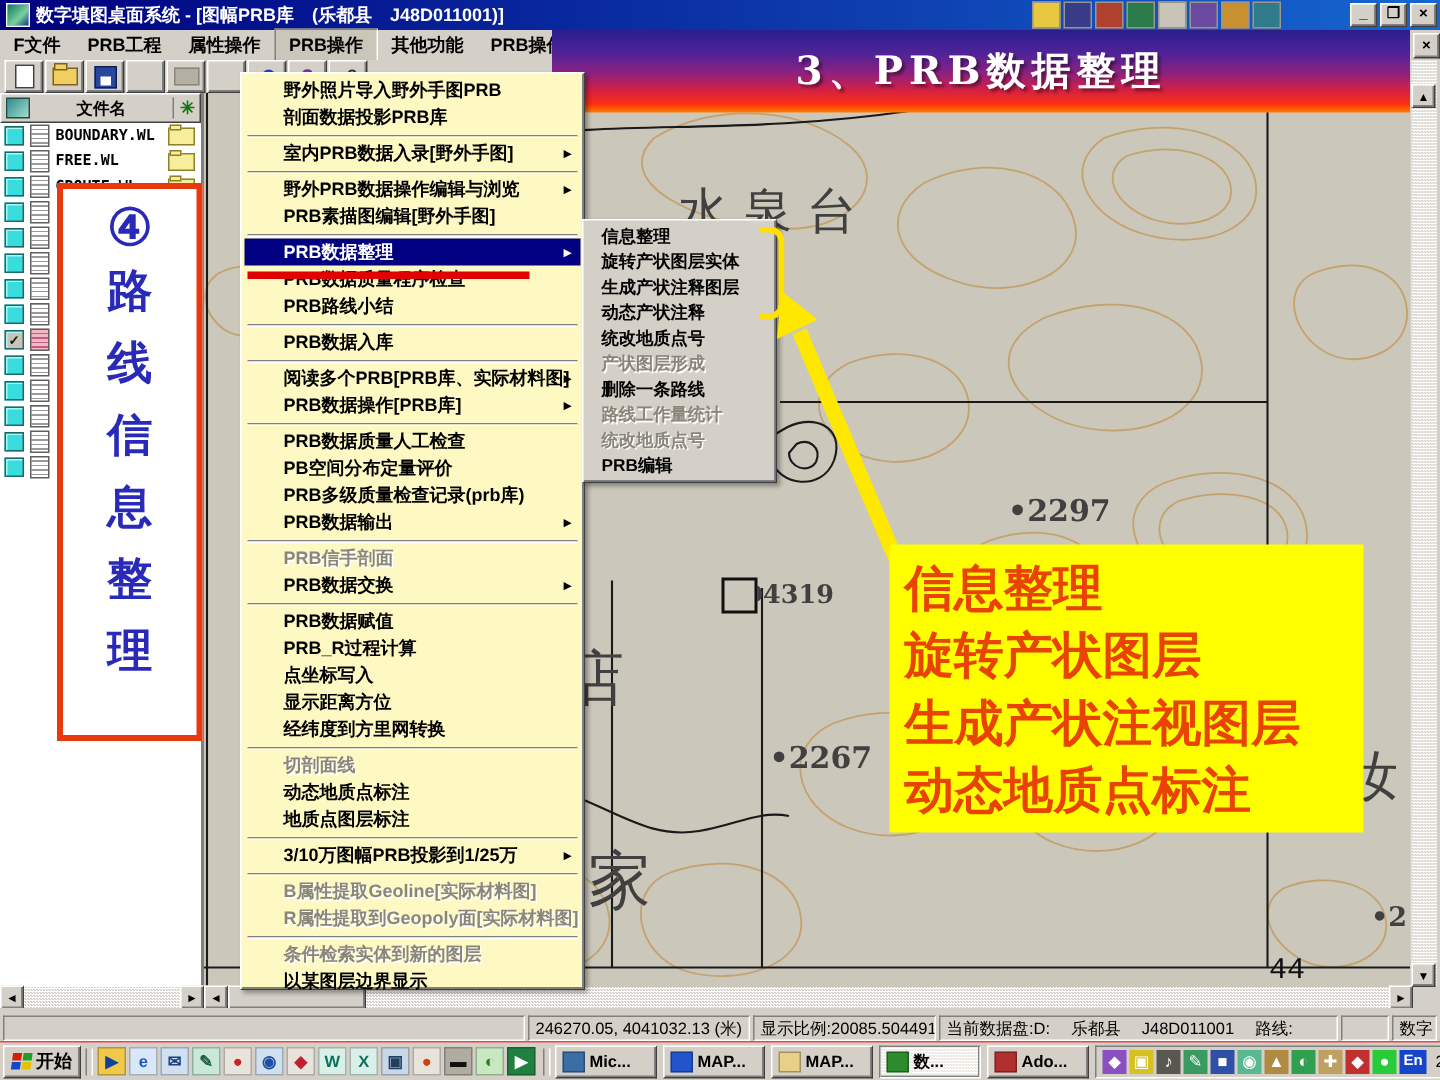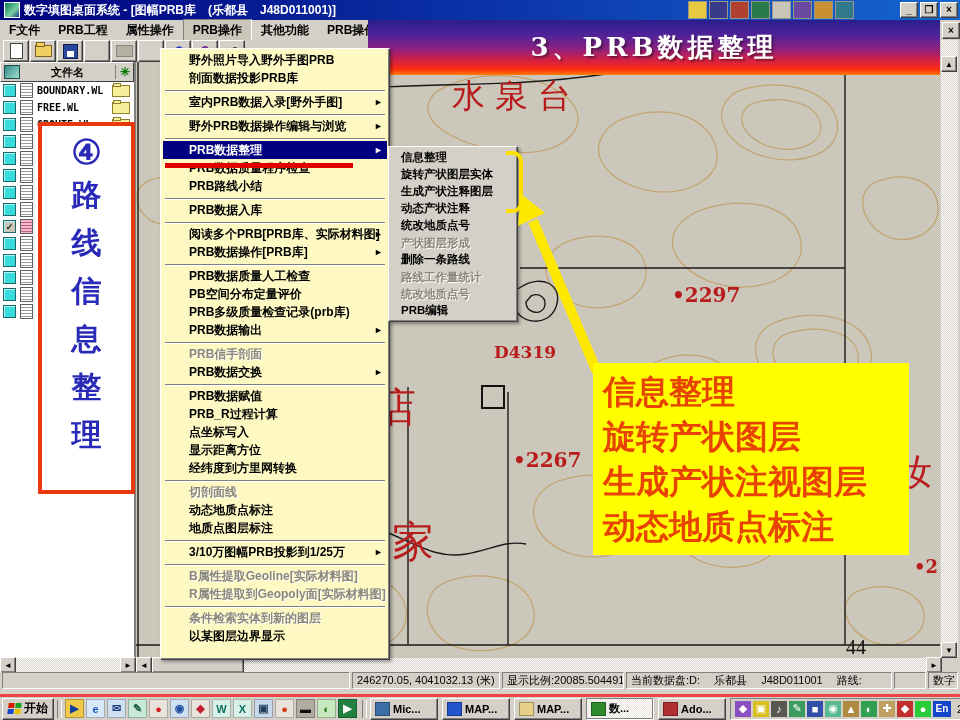--- a/index.html
+++ b/index.html
@@ -61,40 +61,40 @@
   .callout{position:absolute;left:38px;top:122px;width:97px;height:372px;background:#ffffff;border:4px solid #e8380d;z-index:8;display:flex;flex-direction:column;align-items:center;padding-top:8px;box-sizing:border-box;}
   .callout-number{font-size:34px;color:#2a2ab8;font-weight:bold;font-family:"DejaVu Serif",serif;line-height:1.1;}
   .callout-char{font-size:30px;color:#2a2ab8;font-weight:bold;font-family:"DejaVu Serif",serif;line-height:1.6;}
 
   
   .map{position:absolute;left:136px;top:62px;width:804px;height:596px;background:#cbc7ba;overflow:hidden;z-index:1;}
   .map svg{position:absolute;left:0;top:0;}
   .ctr{fill:none;stroke:#c09554;stroke-width:1.2;opacity:.75;}
   .blk{fill:none;stroke:#1a1a1a;stroke-width:1.4;}
   .stream{fill:none;stroke:#2fb0a0;stroke-width:1.6;}
-  .map-label{position:absolute;color:#b91c1c;font-family:"DejaVu Serif","Liberation Serif",serif;font-weight:bold;white-space:nowrap;}
+  .map-label{position:absolute;color:#404040;font-family:"DejaVu Serif","Liberation Serif",serif;font-weight:bold;white-space:nowrap;margin-top:45px;}
   .lbl-shuiquantai{left:316px;top:12px;font-size:33px;letter-spacing:10px;font-weight:normal;}
   .lbl-2297{left:536px;top:221px;font-size:20px;}
   .lbl-d4319{left:358px;top:280px;font-size:17px;}
   .lbl-2267{left:377px;top:386px;font-size:20px;}
   .lbl-dian{left:240px;top:318px;font-size:40px;font-weight:normal;}
   .lbl-jia{left:256px;top:452px;font-size:42px;font-weight:normal;}
   .lbl-ru{left:760px;top:386px;font-size:36px;font-weight:normal;}
   .lbl-elev3{left:778px;top:494px;font-size:18px;}
   .map-marker{position:absolute;left:345px;top:323px;width:20px;height:20px;background:#cbc7ba;border:2px solid #111;}
-  .page-num{position:absolute;left:846px;top:636px;font-size:20px;color:#111;font-family:Liberation Serif, serif;z-index:9;}
+  .page-num{position:absolute;left:846px;top:636px;font-size:20px;color:#111;font-family:Liberation Mono, monospace;z-index:9;}
 
   
   .dropdown{position:absolute;left:160px;top:48px;width:230px;height:612px;z-index:10;background:#fef9c3;border:1px solid;border-color:#ffffff #404040 #404040 #ffffff;box-shadow:inset -1px -1px 0 #808080,2px 2px 3px rgba(0,0,0,.35);padding:2px;box-sizing:border-box;display:flex;flex-direction:column;}
   .submenu{position:absolute;left:388px;top:146px;width:130px;z-index:15;background:#d4d0c8;border:1px solid;border-color:#ffffff #404040 #404040 #ffffff;box-shadow:inset -1px -1px 0 #808080,2px 2px 3px rgba(0,0,0,.35);padding:2px;box-sizing:border-box;}
   .mi{height:18px;display:flex;align-items:center;font-size:12px;font-weight:bold;padding:0 4px 0 26px;position:relative;white-space:nowrap;flex:none;}
   .submenu .mi{padding-left:10px;height:17px;font-size:11.5px;}
   .mi.separator{height:6px;padding:0;margin:0 2px;}
   .mi.separator::before{content:"";display:block;width:100%;height:0;border-top:1px solid #808080;border-bottom:1px solid #ffffff;margin-top:2px;}
-  .mi.disabled{color:#8a867a;text-shadow:1px 1px 0 #ffffff;align-items:flex-end;}
+  .mi.disabled{color:#8a867a;text-shadow:1px 1px 0 #ffffff;}
   .mi.highlighted{background:#000080;color:#ffffff;}
   .mi .mi-arrow{display:none;position:absolute;right:4px;font-size:9px;}
   .mi.has-arrow .mi-arrow{display:block;}
   .mi.highlighted::after{content:"";position:absolute;left:2px;right:34px;bottom:-9px;height:5px;background:#e00000;z-index:12;}
 
   
   .bracket{position:absolute;left:506px;top:151px;width:13px;height:54px;border:4px solid #ffe000;border-left:none;border-radius:0 10px 10px 0;z-index:20;}
   .arrow-svg{position:absolute;left:0;top:0;width:960px;height:720px;z-index:25;pointer-events:none;}
   .annotation{position:absolute;left:593px;top:363px;width:316px;height:192px;background:#ffff00;z-index:30;padding:6px 10px;box-sizing:border-box;}
   .annotation div{font-family:"DejaVu Serif","Liberation Serif",serif;font-size:33px;font-weight:bold;color:#e84300;line-height:45px;white-space:nowrap;}
@@ -105,25 +105,25 @@
   .hs-map{left:136px;width:806px;}
   .sc-btn{width:14px;height:14px;font-size:8px;display:flex;align-items:center;justify-content:center;color:#000;flex:none;}
   .hs-track{flex:1;height:14px;}
   .hs-thumb{width:90px;height:14px;flex:none;}
   .vscroll{position:absolute;left:941px;top:40px;width:17px;height:618px;background-image:repeating-conic-gradient(#d4d0c8 0 25%,#ffffff 0 50%);background-size:2px 2px;z-index:9;display:flex;flex-direction:column;}
   .vs-spacer{height:16px;}
   .vs-track{flex:1;}
   .doc-close{position:absolute;left:942px;top:22px;width:16px;height:15px;font-size:10px;font-weight:bold;display:flex;align-items:center;justify-content:center;z-index:9;}
 
   
-  .statusbar{position:absolute;left:0;top:672px;width:960px;height:22px;background:#d4d0c8;display:flex;align-items:flex-start;padding:0 2px;box-sizing:border-box;gap:2px;font-size:11px;z-index:11;}
+  .statusbar{position:absolute;left:0;top:672px;width:960px;height:22px;background:#d4d0c8;display:flex;align-items:flex-end;padding:0 2px;box-sizing:border-box;gap:2px;font-size:11px;z-index:11;}
   .sp{height:17px;display:flex;align-items:center;padding:0 4px;box-sizing:border-box;white-space:nowrap;overflow:hidden;}
 
   
-  .taskbar{position:absolute;left:0;top:694px;width:960px;height:26px;background:#d4d0c8;border-top:3px solid #ef4444;display:flex;align-items:center;padding:0 2px;box-sizing:border-box;z-index:12;}
+  .taskbar{position:absolute;left:0;top:694px;width:960px;height:26px;background:#d4d0c8;border-top:1px solid #ef4444;display:flex;align-items:center;padding:0 2px;box-sizing:border-box;z-index:12;}
   .start-btn{height:20px;display:flex;align-items:center;gap:3px;padding:0 5px;font-size:12px;font-weight:bold;flex:none;}
   .win-flag{width:13px;height:11px;display:grid;grid-template-columns:6px 6px;grid-template-rows:5px 5px;gap:1px;transform:skewX(-8deg);}
   .win-flag i:nth-child(1){background:#d42000;}.win-flag i:nth-child(2){background:#1ca120;}
   .win-flag i:nth-child(3){background:#1048c8;}.win-flag i:nth-child(4){background:#e8c000;}
   .tb-vertsep{width:3px;height:18px;border-left:1px solid #808080;border-right:1px solid #ffffff;margin:0 3px;flex:none;}
   .ql-icon{width:17px;height:17px;margin-right:2px;display:flex;align-items:center;justify-content:center;font-size:11px;font-weight:bold;border:1px solid rgba(0,0,0,.25);flex:none;}
   .task-btn{height:20px;width:58px;display:flex;align-items:center;gap:3px;padding:0 4px;font-size:11px;font-weight:bold;margin-right:4px;flex:none;overflow:hidden;white-space:nowrap;}
   .task-btn .tbi{width:13px;height:12px;flex:none;border:1px solid rgba(0,0,0,.3);}
   .task-btn.active{border-color:#808080 #ffffff #ffffff #808080;background:#e8e4dc;background-image:repeating-conic-gradient(#e8e4dc 0 25%,#ffffff 0 50%);background-size:2px 2px;}
   .tray{margin-left:auto;display:flex;align-items:center;gap:2px;height:20px;padding:0 4px;flex:none;}
@@ -400,20 +400,24 @@
       <div class="mi separator">
         <span class="mi-label"></span>
 
       </div>
 
       <div class="mi has-arrow">
         <span class="mi-label">野外PRB数据操作编辑与浏览</span>
         <span class="mi-arrow">►</span>
       </div>
 
+      <div class="mi">
+        <span class="mi-label">PRB素描图编辑[野外手图]</span>
+
+      </div>
 
       <div class="mi separator">
         <span class="mi-label"></span>
 
       </div>
 
       <div class="mi highlighted has-arrow">
         <span class="mi-label">PRB数据整理</span>
         <span class="mi-arrow">►</span>
       </div>

